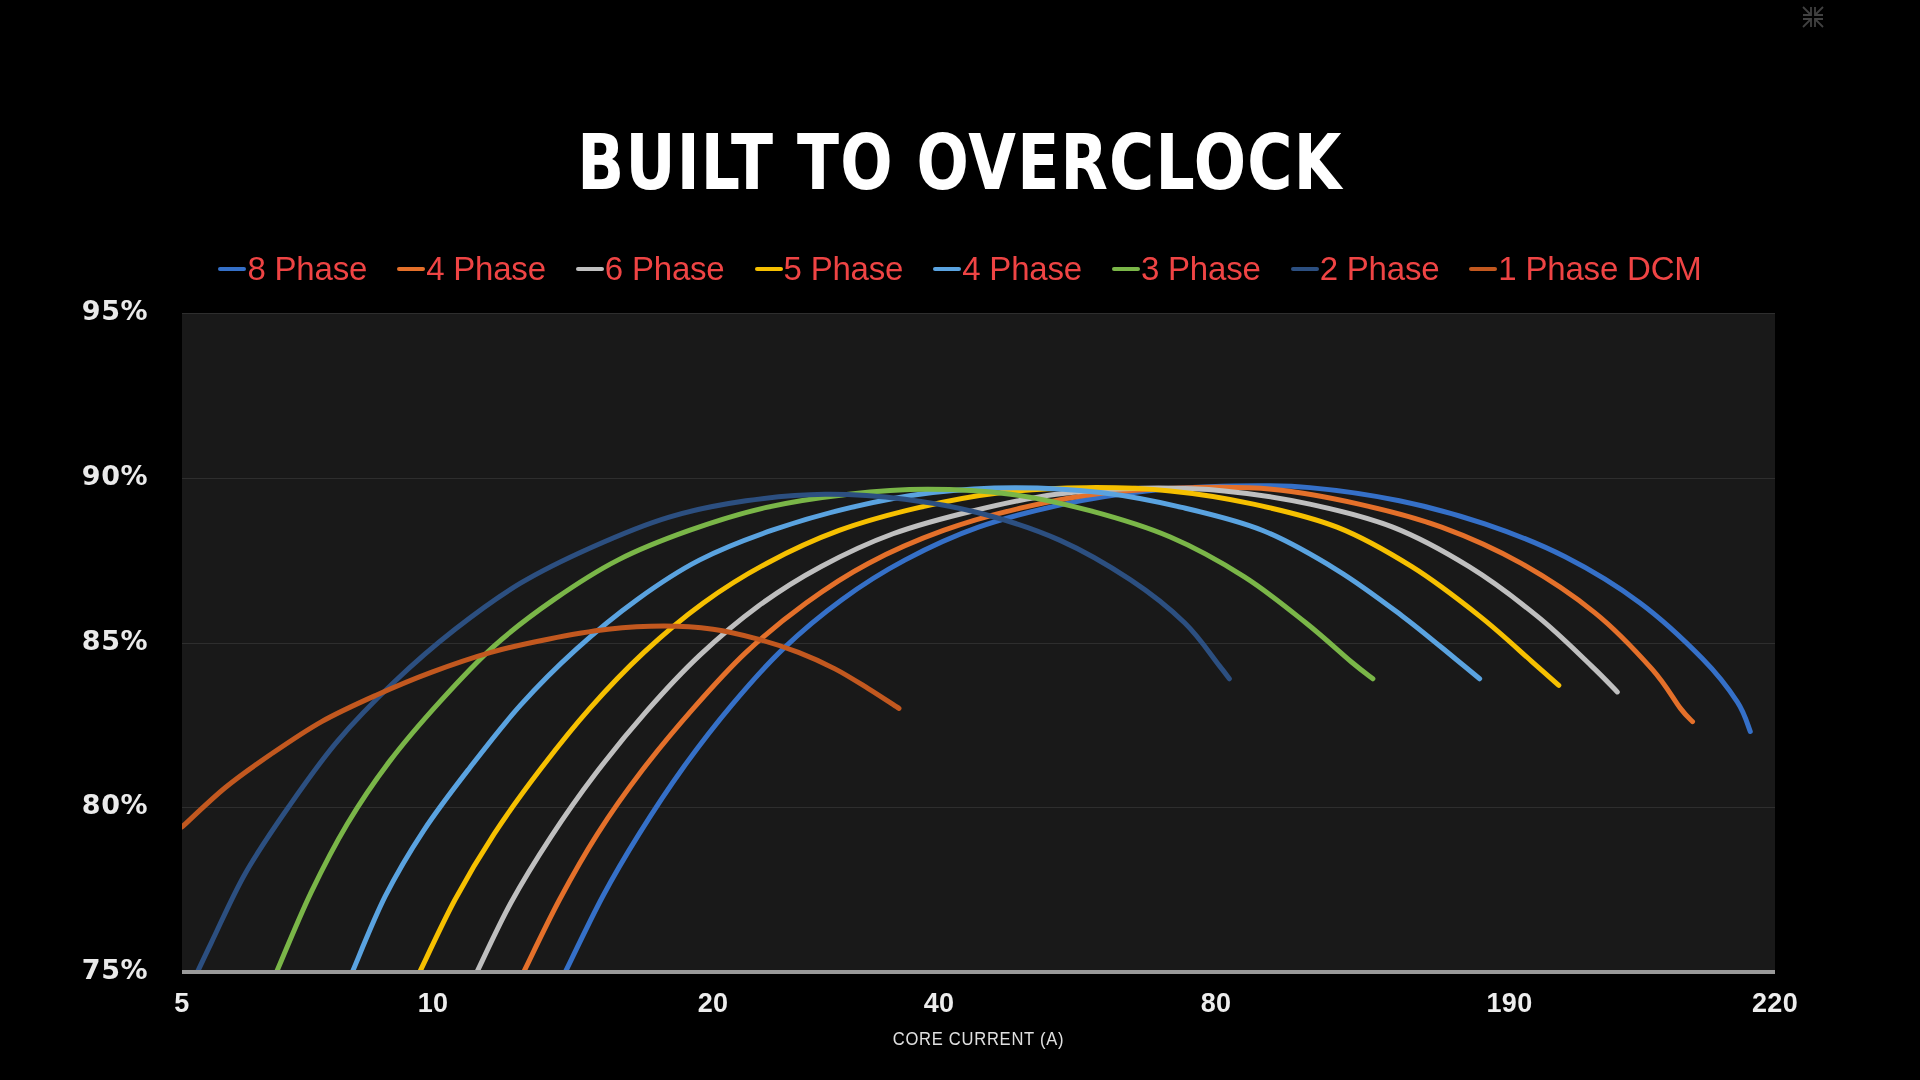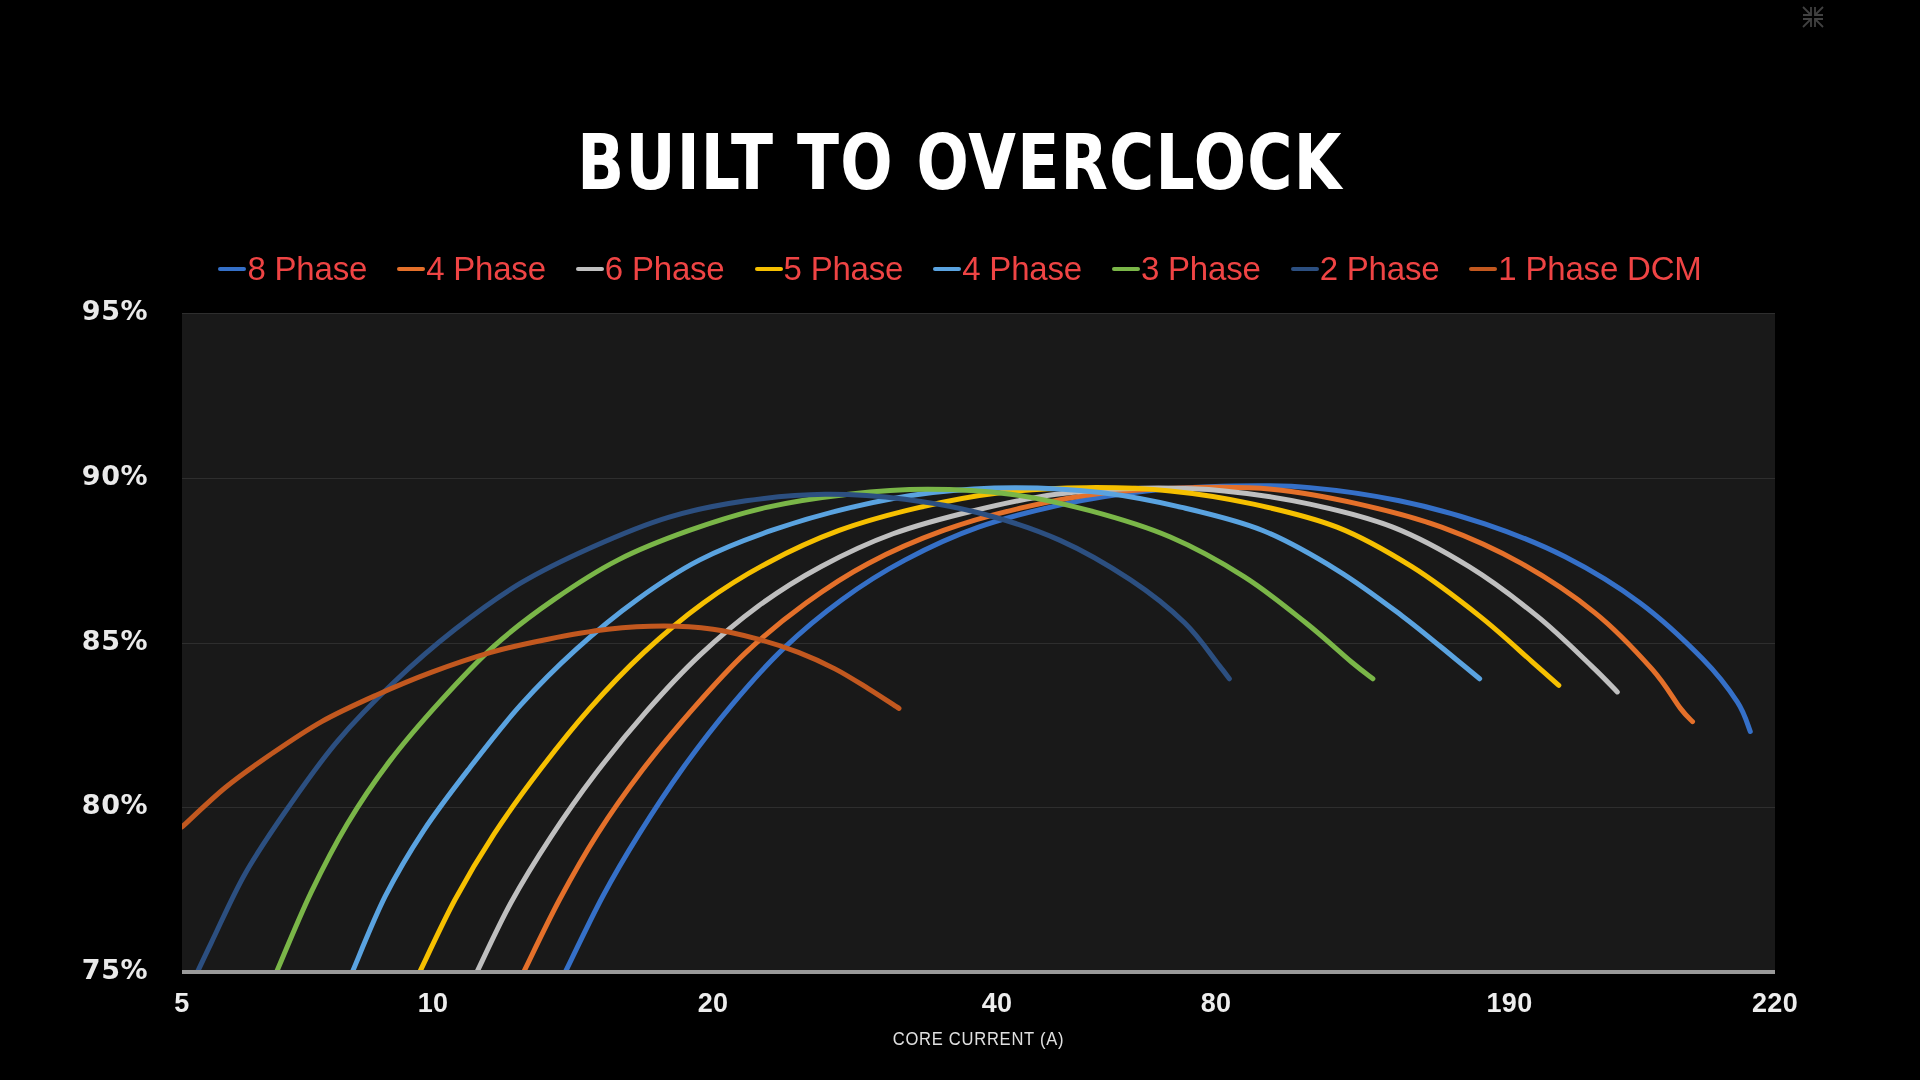--- a/index.html
+++ b/index.html
@@ -244,21 +244,21 @@
       <div class="y-tick" style="top: 789.25px;">80%</div>
       <div class="y-tick" style="top: 624.5px;">85%</div>
       <div class="y-tick" style="top: 459.75px;">90%</div>
       <div class="y-tick" style="top: 295px;">95%</div>
     </div>
 
   <div id="x-ticks">
       <div class="x-tick" style="left: 182px;">5</div>
       <div class="x-tick" style="left: 433px;">10</div>
       <div class="x-tick" style="left: 713px;">20</div>
-      <div class="x-tick" style="left: 997px;">40</div>
+      <div class="x-tick" style="left: 939px;">40</div>
       <div class="x-tick" style="left: 1216px;">80</div>
       <div class="x-tick" style="left: 1509.5px;">190</div>
       <div class="x-tick" style="left: 1775px;">220</div>
     </div>
 
   <div id="x-axis-title">CORE CURRENT (A)</div>
 
 </div>
 
 </body></html>

